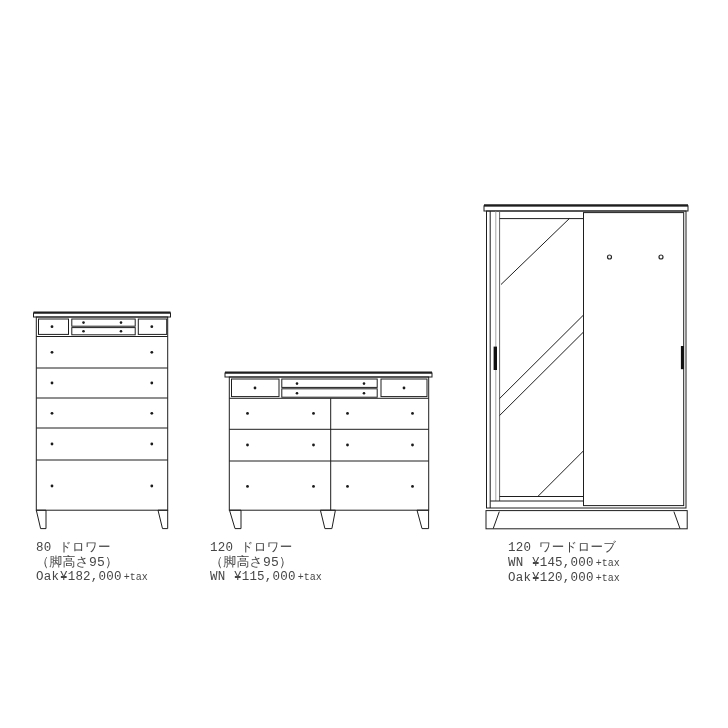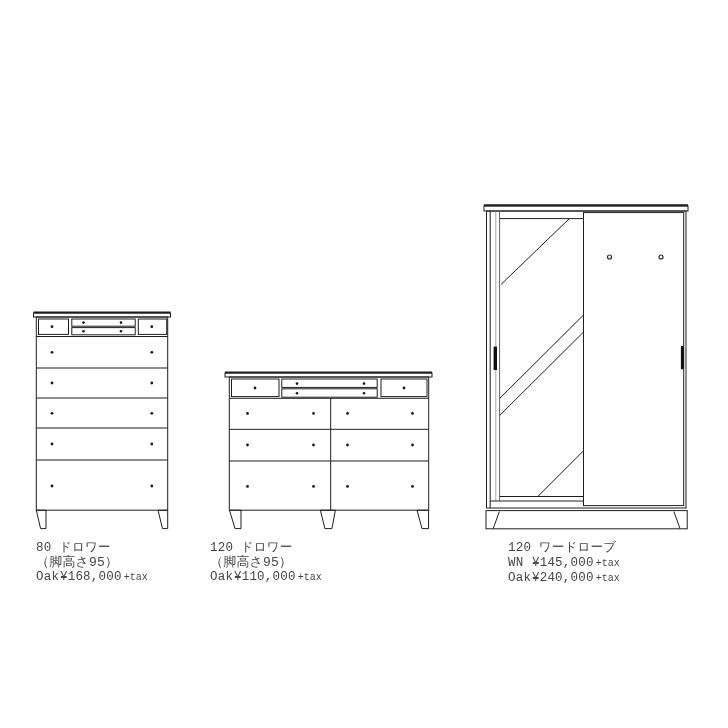--- a/index.html
+++ b/index.html
@@ -147,28 +147,28 @@
     <g>
       <rect x="486" y="510.6" width="201.2" height="18.2"></rect>
       <line x1="499.3" y1="511.6" x2="493.2" y2="528.6"></line>
       <line x1="673.9" y1="511.6" x2="680" y2="528.6"></line>
     </g>
   </svg>
 
   <div id="cap-80" class="caption">
     <div class="name">80 ドロワー</div>
     <div class="note">（脚高さ95）</div>
-    <div class="price"><span class="mat">Oak</span><span class="amt">¥168,000</span><span class="tax">+tax</span></div>
+    <div class="price"><span class="mat">Oak</span><span class="amt">¥182,000</span><span class="tax">+tax</span></div>
   </div>
 
   <div id="cap-120" class="caption">
     <div class="name">120 ドロワー</div>
     <div class="note">（脚高さ95）</div>
-    <div class="price"><span class="mat">Oak</span><span class="amt">¥110,000</span><span class="tax">+tax</span></div>
+    <div class="price"><span class="mat">WN</span><span class="amt">¥115,000</span><span class="tax">+tax</span></div>
   </div>
 
   <div id="cap-wd" class="caption">
     <div class="name">120 ワードローブ</div>
     <div class="price"><span class="mat">WN</span><span class="amt">¥145,000</span><span class="tax">+tax</span></div>
-    <div class="price"><span class="mat">Oak</span><span class="amt">¥240,000</span><span class="tax">+tax</span></div>
+    <div class="price"><span class="mat">Oak</span><span class="amt">¥120,000</span><span class="tax">+tax</span></div>
   </div>
 
 </div>
 
 </body></html>

